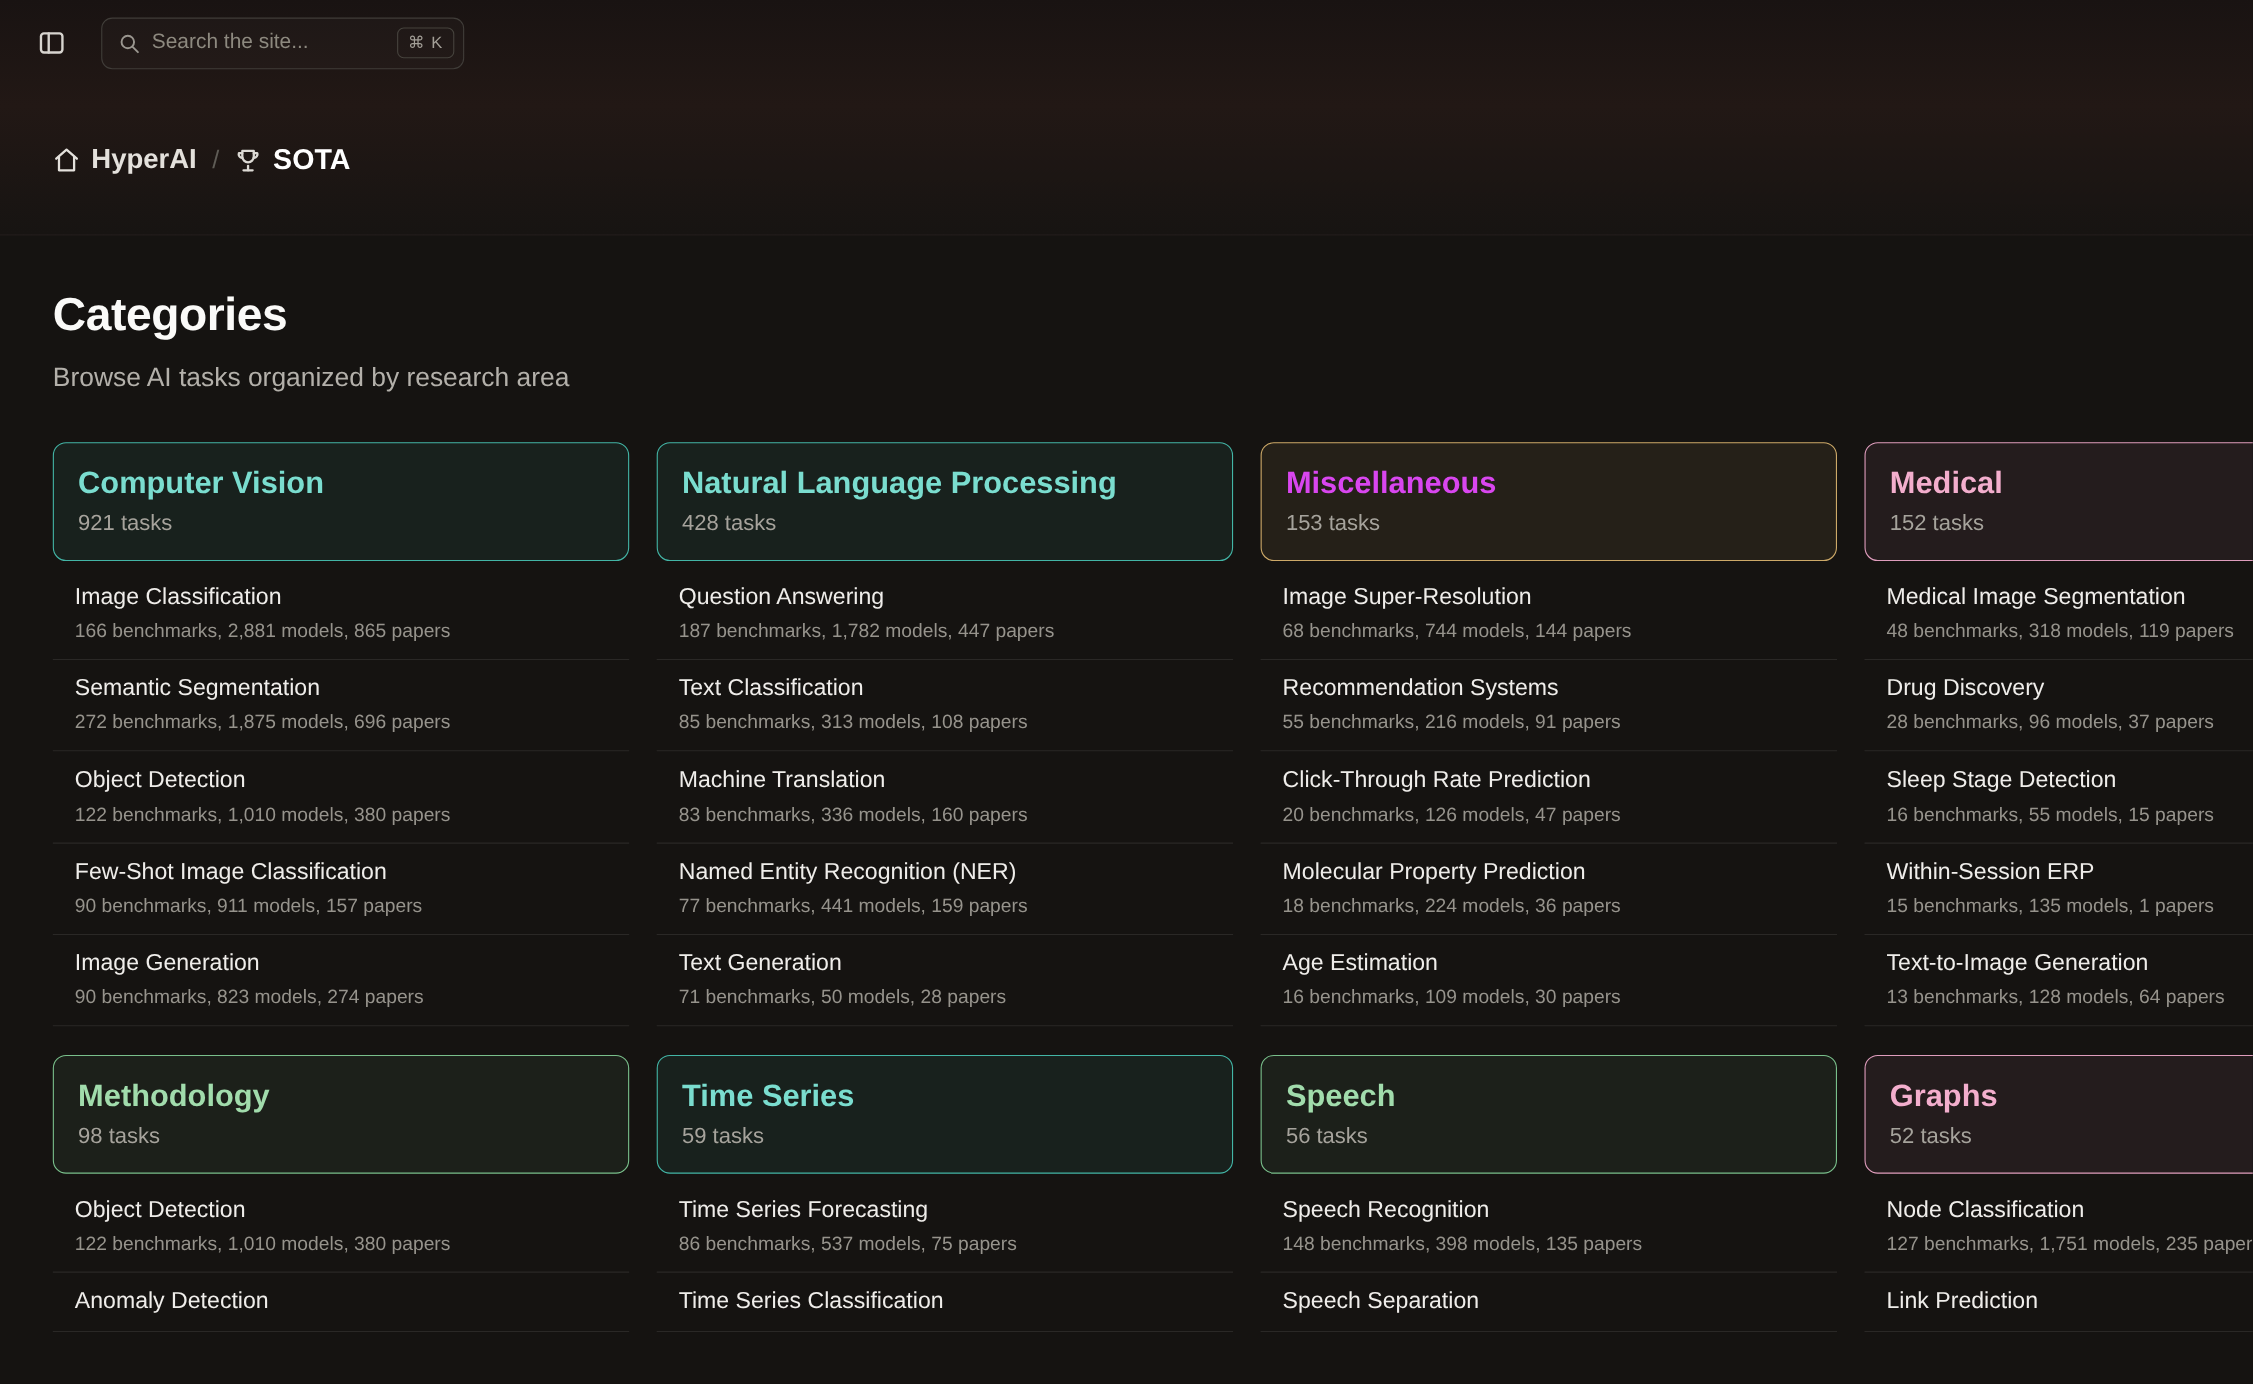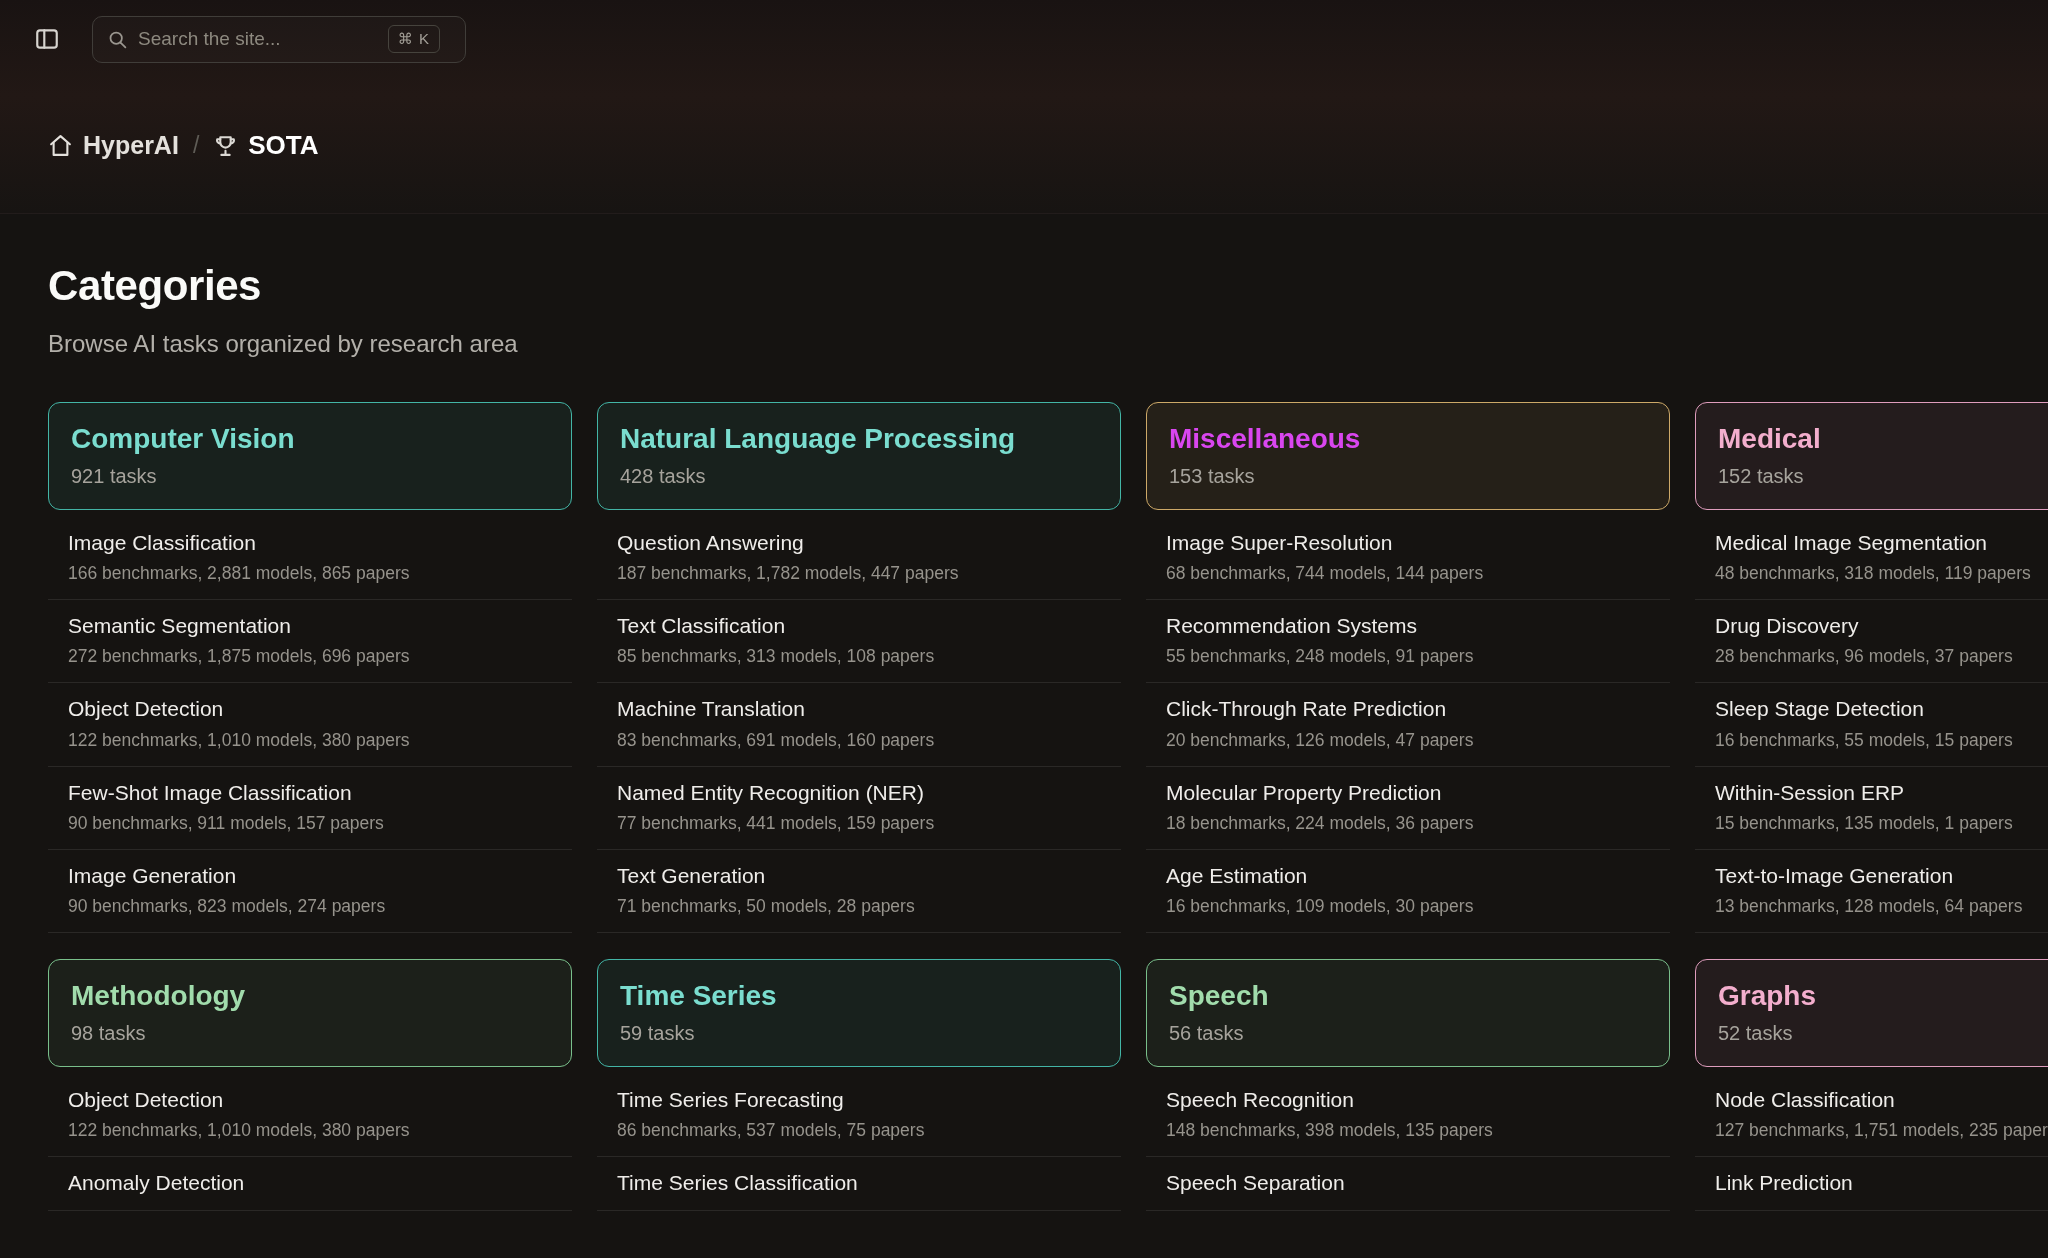--- a/index.html
+++ b/index.html
@@ -26,27 +26,27 @@
     gap: 24px;
   }
   .panel-btn {
     background: none; border: none; cursor: pointer;
     color: #d7d4cf; width: 42px; height: 42px;
     display: flex; align-items: center; justify-content: center;
   }
   .panel-btn svg { width: 26px; height: 26px; }
 
   .searchbox {
-    width: 374px; height: 47px;
+    width: 330px; height: 47px;
     border: 1px solid #403d39;
     border-radius: 10px;
     background: rgba(255,255,255,0.02);
     display: flex; align-items: center;
     gap: 10px;
-    padding: 0 25px 0 14px;
+    padding: 0 8px 0 14px;
   }
   .searchbox svg { width: 21px; height: 21px; color: #9a968f; flex: none; }
   .searchbox input {
     flex: 1; min-width: 0;
     background: transparent; border: none; outline: none;
     font-family: "Liberation Sans", sans-serif;
     font-size: 19px; color: #e8e6e3;
   }
   .searchbox input::placeholder { color: #8d897f; }
   .kbd {
@@ -216,21 +216,21 @@
     <div class="task-stats">187 benchmarks, 1,782 models, 447 papers</div>
   </li>
 
   <li class="task-item">
     <div class="task-title">Text Classification</div>
     <div class="task-stats">85 benchmarks, 313 models, 108 papers</div>
   </li>
 
   <li class="task-item">
     <div class="task-title">Machine Translation</div>
-    <div class="task-stats">83 benchmarks, 691 models, 160 papers</div>
+    <div class="task-stats">83 benchmarks, 336 models, 160 papers</div>
   </li>
 
   <li class="task-item">
     <div class="task-title">Named Entity Recognition (NER)</div>
     <div class="task-stats">77 benchmarks, 441 models, 159 papers</div>
   </li>
 
   <li class="task-item">
     <div class="task-title">Text Generation</div>
     <div class="task-stats">71 benchmarks, 50 models, 28 papers</div>
@@ -244,21 +244,21 @@
       <div class="category-count">153 tasks</div>
     </div>
     <ul class="task-list">
   <li class="task-item">
     <div class="task-title">Image Super-Resolution</div>
     <div class="task-stats">68 benchmarks, 744 models, 144 papers</div>
   </li>
 
   <li class="task-item">
     <div class="task-title">Recommendation Systems</div>
-    <div class="task-stats">55 benchmarks, 248 models, 91 papers</div>
+    <div class="task-stats">55 benchmarks, 216 models, 91 papers</div>
   </li>
 
   <li class="task-item">
     <div class="task-title">Click-Through Rate Prediction</div>
     <div class="task-stats">20 benchmarks, 126 models, 47 papers</div>
   </li>
 
   <li class="task-item">
     <div class="task-title">Molecular Property Prediction</div>
     <div class="task-stats">18 benchmarks, 224 models, 36 papers</div>

